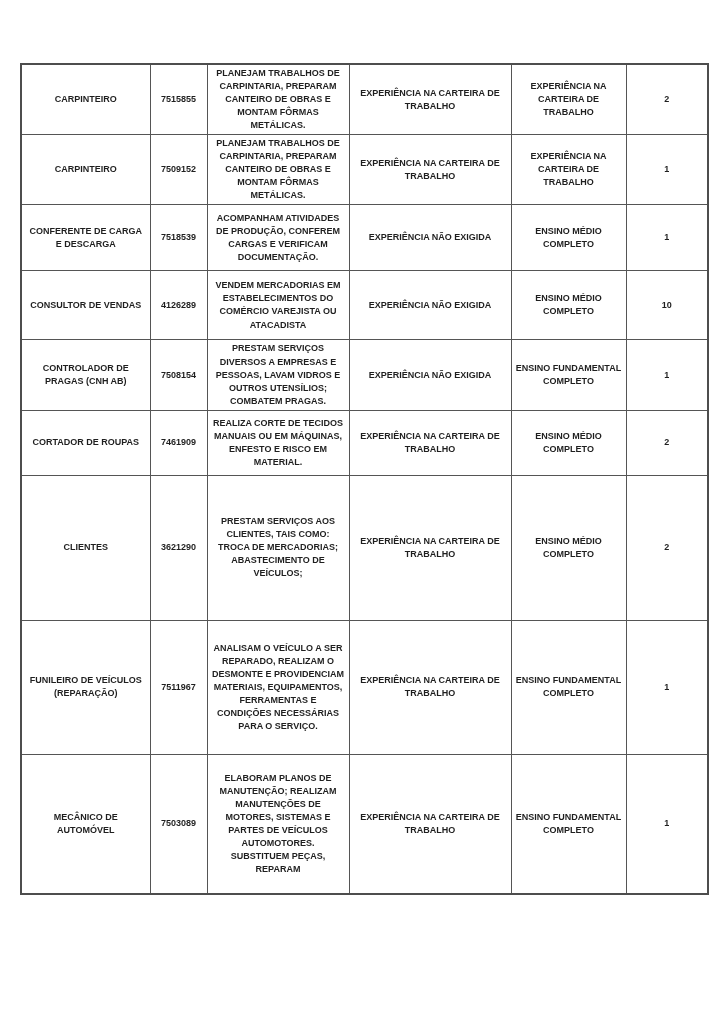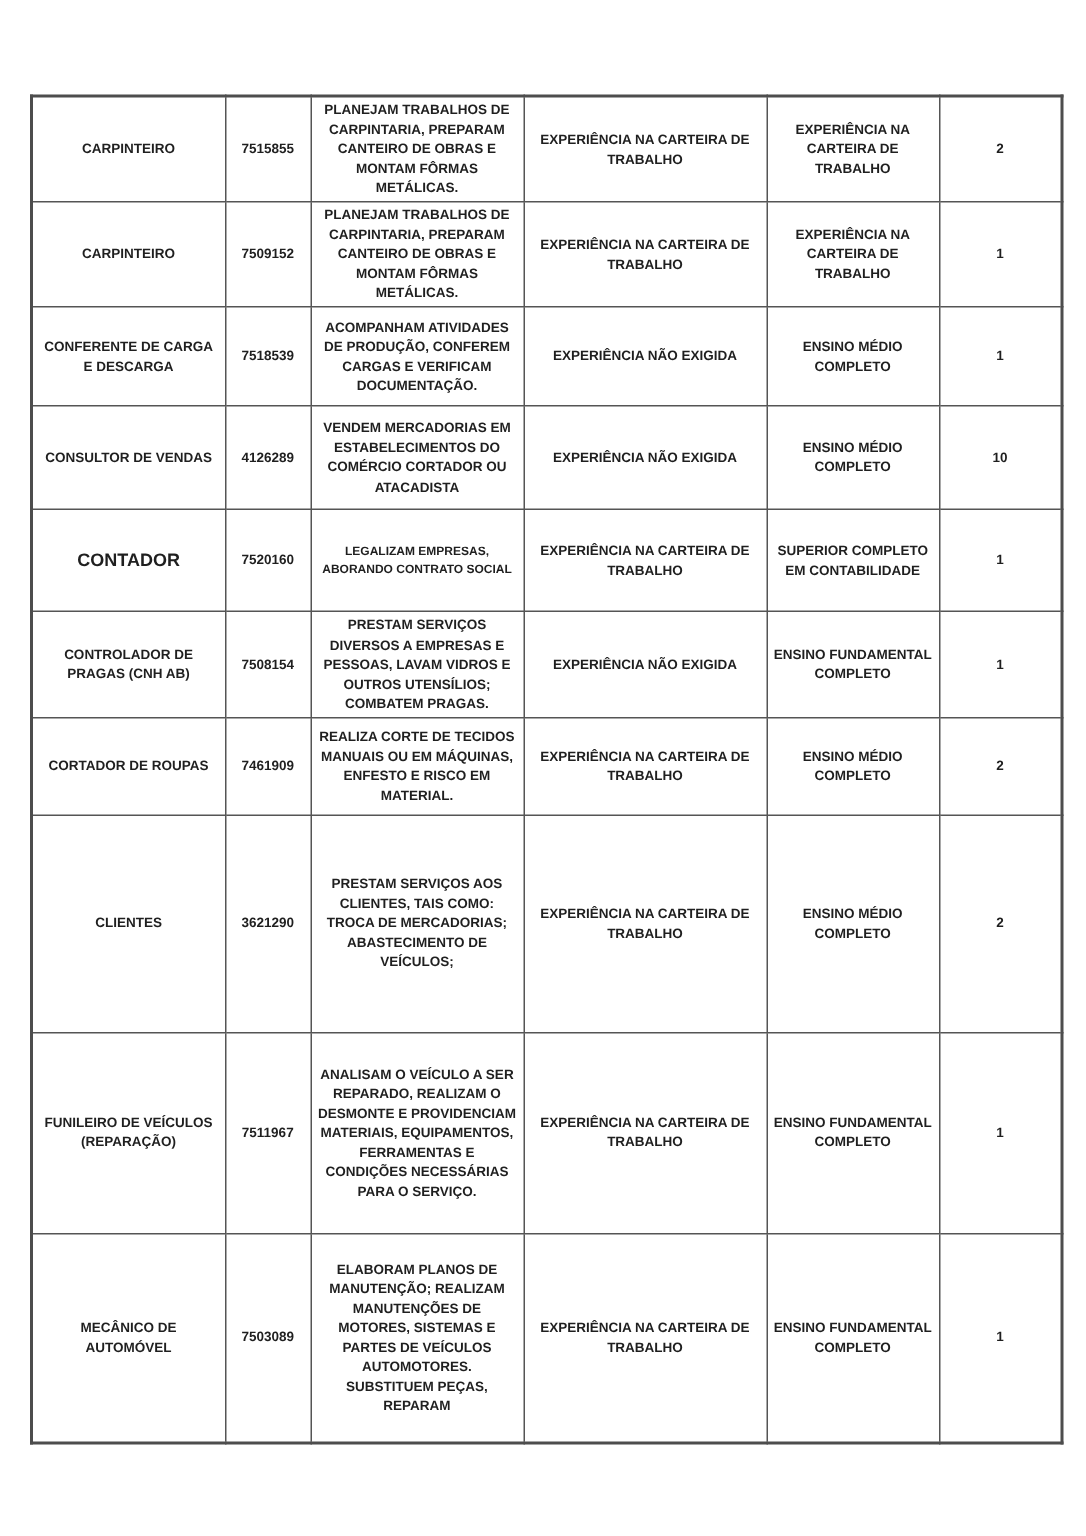--- a/index.html
+++ b/index.html
@@ -91,32 +91,24 @@
     <td class="cell-title">CONFERENTE DE CARGA E DESCARGA</td>
     <td class="cell-code">7518539</td>
     <td class="cell-desc">ACOMPANHAM ATIVIDADES DE PRODUÇÃO, CONFEREM CARGAS E VERIFICAM DOCUMENTAÇÃO.</td>
     <td class="cell-exp">EXPERIÊNCIA NÃO EXIGIDA</td>
     <td class="cell-edu">ENSINO MÉDIO COMPLETO</td>
     <td class="cell-qty">1</td>
   </tr>
         <tr class="row-4">
     <td class="cell-title">CONSULTOR DE VENDAS</td>
     <td class="cell-code">4126289</td>
-    <td class="cell-desc">VENDEM MERCADORIAS EM ESTABELECIMENTOS DO COMÉRCIO CORTADOR OU ATACADISTA</td>
+    <td class="cell-desc">VENDEM MERCADORIAS EM ESTABELECIMENTOS DO COMÉRCIO VAREJISTA OU ATACADISTA</td>
     <td class="cell-exp">EXPERIÊNCIA NÃO EXIGIDA</td>
     <td class="cell-edu">ENSINO MÉDIO COMPLETO</td>
     <td class="cell-qty">10</td>
-  </tr>
-        <tr class="row-5">
-    <td class="cell-title">CONTADOR</td>
-    <td class="cell-code">7520160</td>
-    <td class="cell-desc">LEGALIZAM EMPRESAS, ABORANDO CONTRATO SOCIAL</td>
-    <td class="cell-exp">EXPERIÊNCIA NA CARTEIRA DE TRABALHO</td>
-    <td class="cell-edu">SUPERIOR COMPLETO EM CONTABILIDADE</td>
-    <td class="cell-qty">1</td>
   </tr>
         <tr class="row-6">
     <td class="cell-title">CONTROLADOR DE PRAGAS (CNH AB)</td>
     <td class="cell-code">7508154</td>
     <td class="cell-desc">PRESTAM SERVIÇOS DIVERSOS A EMPRESAS E PESSOAS, LAVAM VIDROS E OUTROS UTENSÍLIOS; COMBATEM PRAGAS.</td>
     <td class="cell-exp">EXPERIÊNCIA NÃO EXIGIDA</td>
     <td class="cell-edu">ENSINO FUNDAMENTAL COMPLETO</td>
     <td class="cell-qty">1</td>
   </tr>
         <tr class="row-7">

